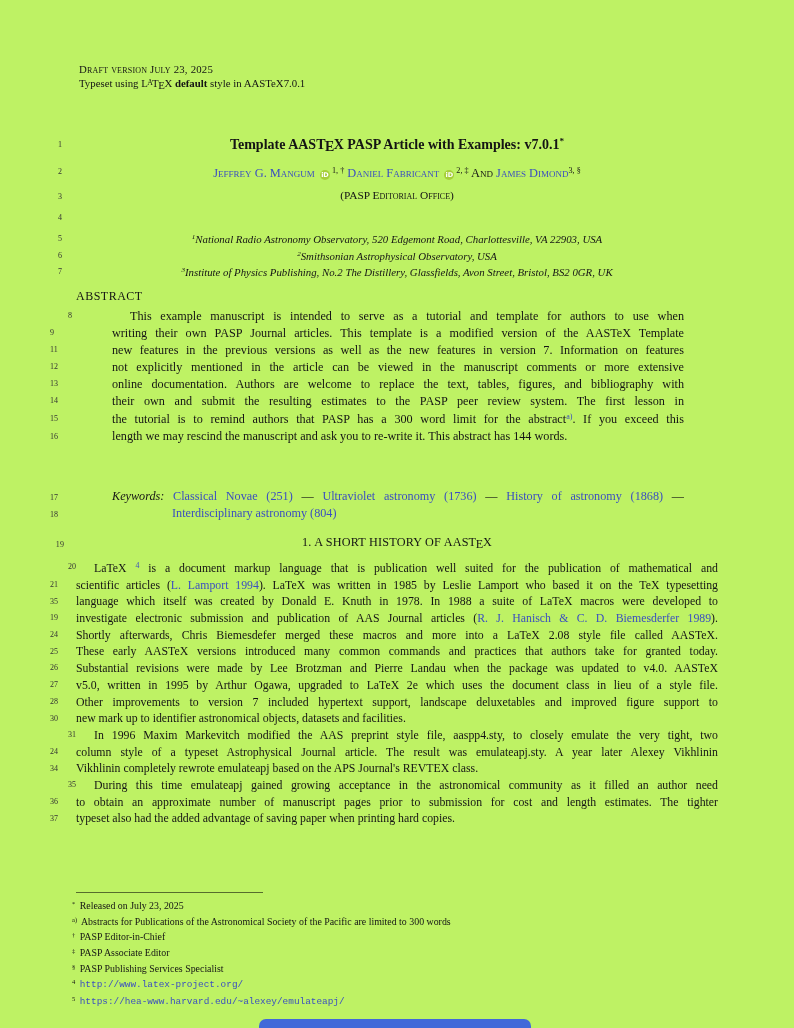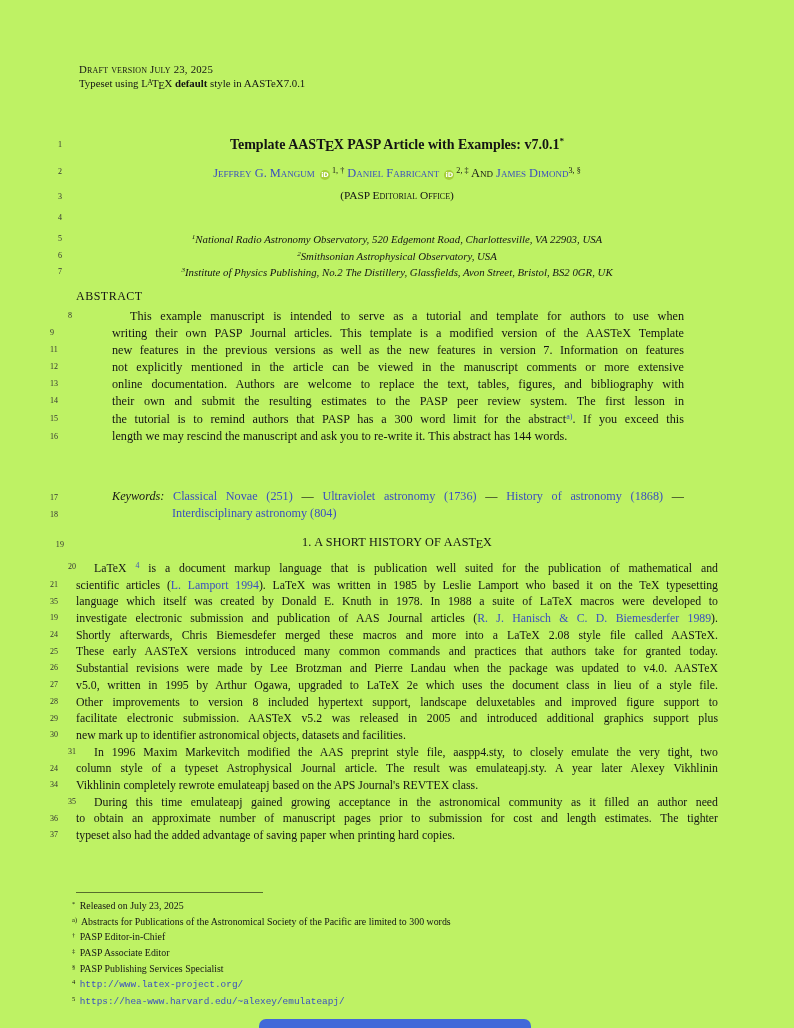--- a/index.html
+++ b/index.html
@@ -114,22 +114,21 @@
 
   <div class="block bodytxt">
       <div class="tline ind"><span class="lnum">20</span><span class="seg">LaTeX </span><span class="seg seg-suplink">4</span><span class="seg"> is a document markup language that is publication well suited for the publication of mathematical and</span></div>
       <div class="tline"><span class="lnum">21</span><span class="seg">scientific articles (</span><span class="seg seg-link">L. Lamport 1994</span><span class="seg">). LaTeX was written in 1985 by Leslie Lamport who based it on the TeX typesetting</span></div>
       <div class="tline"><span class="lnum">35</span><span class="seg">language which itself was created by Donald E. Knuth in 1978. In 1988 a suite of LaTeX macros were developed to</span></div>
       <div class="tline"><span class="lnum">19</span><span class="seg">investigate electronic submission and publication of AAS Journal articles (</span><span class="seg seg-link">R. J. Hanisch &amp; C. D. Biemesderfer 1989</span><span class="seg">).</span></div>
       <div class="tline"><span class="lnum">24</span><span class="seg">Shortly afterwards, Chris Biemesdefer merged these macros and more into a LaTeX 2.08 style file called AASTeX.</span></div>
       <div class="tline"><span class="lnum">25</span><span class="seg">These early AASTeX versions introduced many common commands and practices that authors take for granted today.</span></div>
       <div class="tline"><span class="lnum">26</span><span class="seg">Substantial revisions were made by Lee Brotzman and Pierre Landau when the package was updated to v4.0. AASTeX</span></div>
       <div class="tline"><span class="lnum">27</span><span class="seg">v5.0, written in 1995 by Arthur Ogawa, upgraded to LaTeX 2e which uses the document class in lieu of a style file.</span></div>
-      <div class="tline"><span class="lnum">28</span><span class="seg">Other improvements to version 8 included hypertext support, landscape deluxetables and improved figure support to</span></div>
-      <div class="tline"><span class="lnum">29</span><span class="seg">facilitate electronic submission. AASTeX v5.2 was released in 2005 and introduced additional graphics support plus</span></div>
+      <div class="tline"><span class="lnum">28</span><span class="seg">Other improvements to version 7 included hypertext support, landscape deluxetables and improved figure support to</span></div>
       <div class="tline end"><span class="lnum">30</span><span class="seg">new mark up to identifier astronomical objects, datasets and facilities.</span></div>
       <div class="tline ind"><span class="lnum">31</span><span class="seg">In 1996 Maxim Markevitch modified the AAS preprint style file, aaspp4.sty, to closely emulate the very tight, two</span></div>
       <div class="tline"><span class="lnum">24</span><span class="seg">column style of a typeset Astrophysical Journal article. The result was emulateapj.sty. A year later Alexey Vikhlinin</span></div>
       <div class="tline end"><span class="lnum">34</span><span class="seg">Vikhlinin completely rewrote emulateapj based on the APS Journal's REVTEX class.</span></div>
       <div class="tline ind"><span class="lnum">35</span><span class="seg">During this time emulateapj gained growing acceptance in the astronomical community as it filled an author need</span></div>
       <div class="tline"><span class="lnum">36</span><span class="seg">to obtain an approximate number of manuscript pages prior to submission for cost and length estimates. The tighter</span></div>
       <div class="tline end"><span class="lnum">37</span><span class="seg">typeset also had the added advantage of saving paper when printing hard copies.</span></div>
     </div>
 
   <div class="fnrule"></div>

